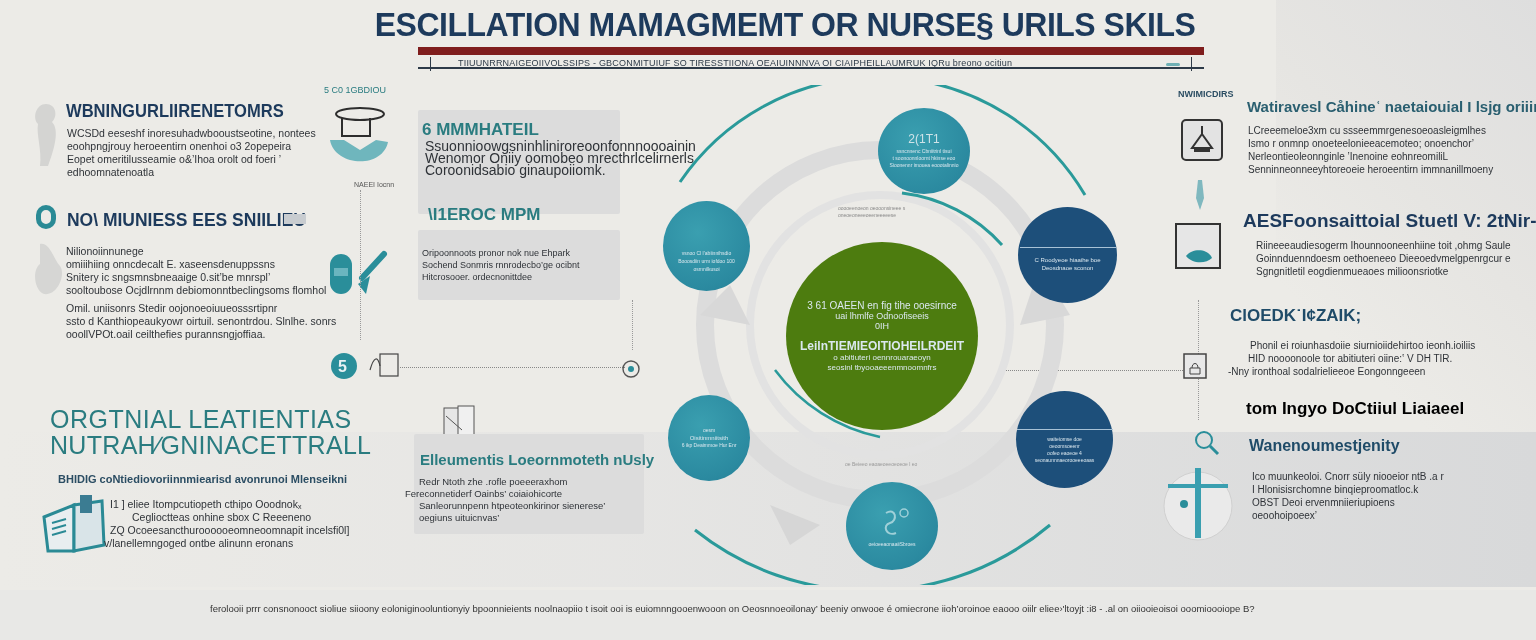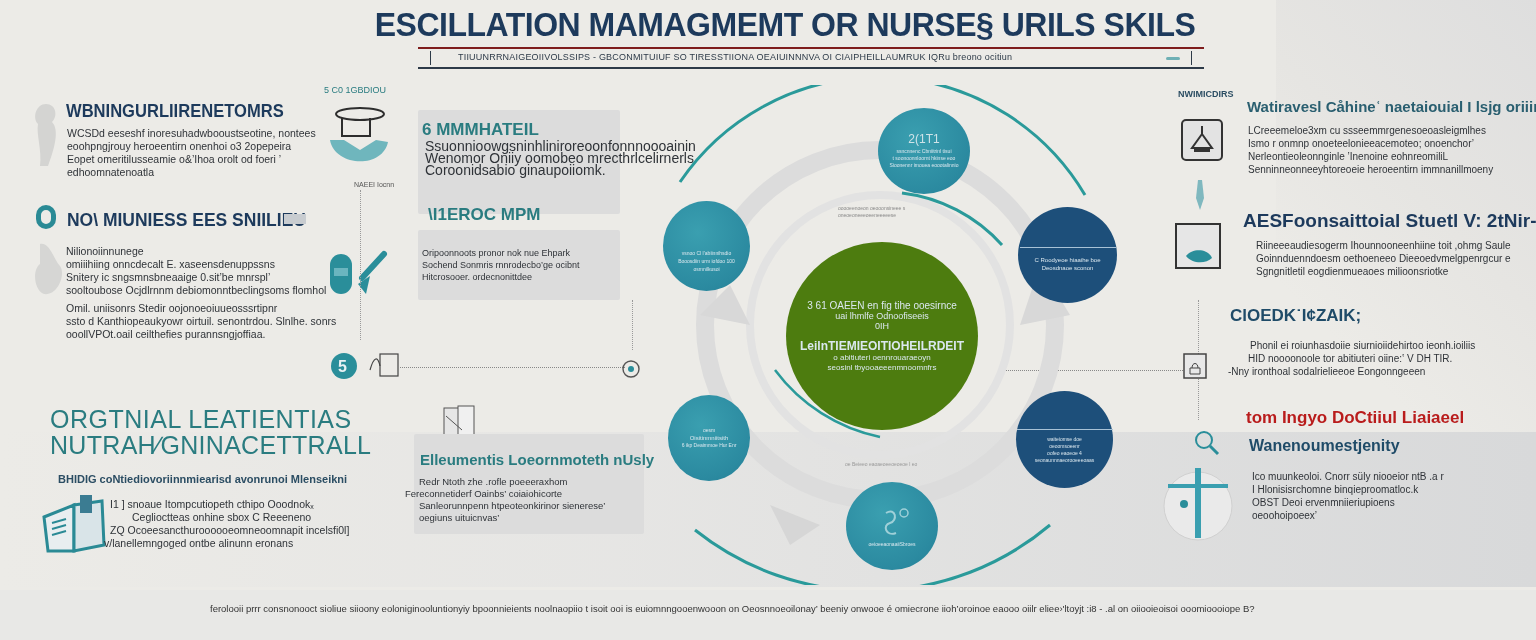--- a/index.html
+++ b/index.html
@@ -20,21 +20,21 @@
   }
   .bg-footer { position:absolute; left:0; top:590px; width:1536px; height:50px; background:#e8e8e6; }
 
   .title {
     position: absolute; left: 355px; top: 6px; width: 860px; text-align: center;
     font-weight: 700; font-size: 32px; letter-spacing: -0.5px; color: #1d3a5c;
     font-family: "Liberation Sans", sans-serif; transform: scaleY(1.05);
   }
   .subtitle-box {
     position: absolute; left: 418px; top: 47px; width: 786px; height: 22px;
-    border-top: 2px solid #7f1d1d; border-bottom: 2px solid #2d3a48;
+    border-top: 8px solid #7f1d1d; border-bottom: 2px solid #2d3a48;
   }
   .subtitle-box::before, .subtitle-box::after {
     content: ""; position: absolute; top: 2px; width: 1px; height: 14px; background:#2d3a48;
   }
   .subtitle-box::before { left: 12px; } .subtitle-box::after { right: 12px; }
   .subtitle {
     position: absolute; left: 40px; top: 3px; font-size: 9px; color: #2d3a48; letter-spacing: 0.2px;
     white-space: nowrap;
   }
   .subtitle-mark { position:absolute; right:24px; top:8px; width:14px; height:3px; background:#6fb0b5; border-radius:2px; }
@@ -108,21 +108,21 @@
 
 <svg class="icon" style="left:40px;top:495px" width="70" height="62" viewBox="0 0 70 62">
   <path d="M4 22 L34 10 L34 56 L8 56 Z" fill="#e8eef0" stroke="#2a8a95" stroke-width="3"></path>
   <path d="M34 10 L62 6 L64 50 L34 56 Z" fill="#d9e4e8" stroke="#2a8a95" stroke-width="3"></path>
   <line x1="12" y1="28" x2="26" y2="24" stroke="#2a8a95" stroke-width="2"></line>
   <line x1="12" y1="34" x2="26" y2="30" stroke="#2a8a95" stroke-width="2"></line>
   <line x1="12" y1="40" x2="26" y2="36" stroke="#2a8a95" stroke-width="2"></line>
   <rect x="40" y="0" width="12" height="18" fill="#3b7c92"></rect>
 </svg>
 <div class="body-text" style="left:110px;top:498px;">
-  <div>I1 ]  snoaue  Itompcutiopeth  cthipo  Ooodnokₓ</div>
+  <div>I1 ]  eliee  Itompcutiopeth  cthipo  Ooodnokₓ</div>
   <div style="padding-left:22px">Ceglioctteas  onhine  sbox  C Reeeneno</div>
   <div>ZQ  Ocoeesancthuroooooeomneoomnapit  incelsfi0l]</div>
   <div style="margin-left:-6px">v/lanellemngoged  ontbe  alinunn  eronans</div>
 </div>
 
 <div class="body-text" style="left:324px;top:84px;font-size:9px;color:#2a7c80;white-space:nowrap;">5  C0 1GBDIOU</div>
 <svg class="icon" style="left:324px;top:100px" width="72" height="72" viewBox="0 0 72 72">
   <path d="M6 40 C10 66 58 70 64 42 L52 40 L36 50 L20 40 Z" fill="#6fb6bd"></path>
   <ellipse cx="36" cy="14" rx="24" ry="6" fill="none" stroke="#2d2d2d" stroke-width="2"></ellipse>
   <path d="M18 18 L18 36 L46 36 L46 18" fill="none" stroke="#2d2d2d" stroke-width="2"></path>
@@ -290,21 +290,21 @@
   <div>Sgngnitletil  eogdienmueaoes  milioonsriotke</div>
 </div>
 
 <div class="heading" style="left:1230px;top:306px;font-size:17px;color:#1f4b68;">ClOEDK˙I¢ZAIK;</div>
 <div class="body-text" style="left:1228px;top:339px;font-size:10px;line-height:13px;">
   <div style="padding-left:22px">Phonil  ei  roiunhasdoiie  siurnioiidehirtoo  ieonh.ioiliis</div>
   <div style="padding-left:20px">HID  noooonoole  tor  abitiuteri  oiine:ʽ V DH  TIR.</div>
   <div>-Nny  ironthoal  sodalrielieeoe  Eongonngeeen</div>
 </div>
 
-<div class="heading" style="left:1246px;top:408px;font-size:17px;color:#b91c1c;">tom  Ingyo  DoCtiiul  Liaiaeel</div>
+<div class="heading" style="left:1246px;top:399px;font-size:17px;color:#000000;">tom  Ingyo  DoCtiiul  Liaiaeel</div>
 <div class="heading" style="left:1249px;top:437px;font-size:16px;color:#1f4b68;">Wanenoumestjenity</div>
 <div class="body-text" style="left:1252px;top:470px;font-size:10px;line-height:13px;">
   <div>Ico  muunkeoloi.  Cnorr  süly  niooeior  ntB  .a  r</div>
   <div>I  Hlonisisrchomne  binqieproomatloc.k</div>
   <div>OBST  Deoi  ervenmniieriupioens</div>
   <div>oeoohoipoeex’</div>
 </div>
 
 <div class="footer-text" style="font-size:9.5px;">
   <div>ferolooii  prrr  consnonooct  sioliue  siioony  eoloniginooluntionyiy  bpoonnieients  noolnaopiio  t  isoit  ooi  is  euiomnngooenwooon  on  Oeosnnoeoilonay’  beeniy  onwooe  é  omiecrone  iioh’oroinoe  eaooo  oiilr  eliee›ʹltoyjt  :i8 - .al  on  oiiooieoisoi  ooomioooiope  B?</div>

